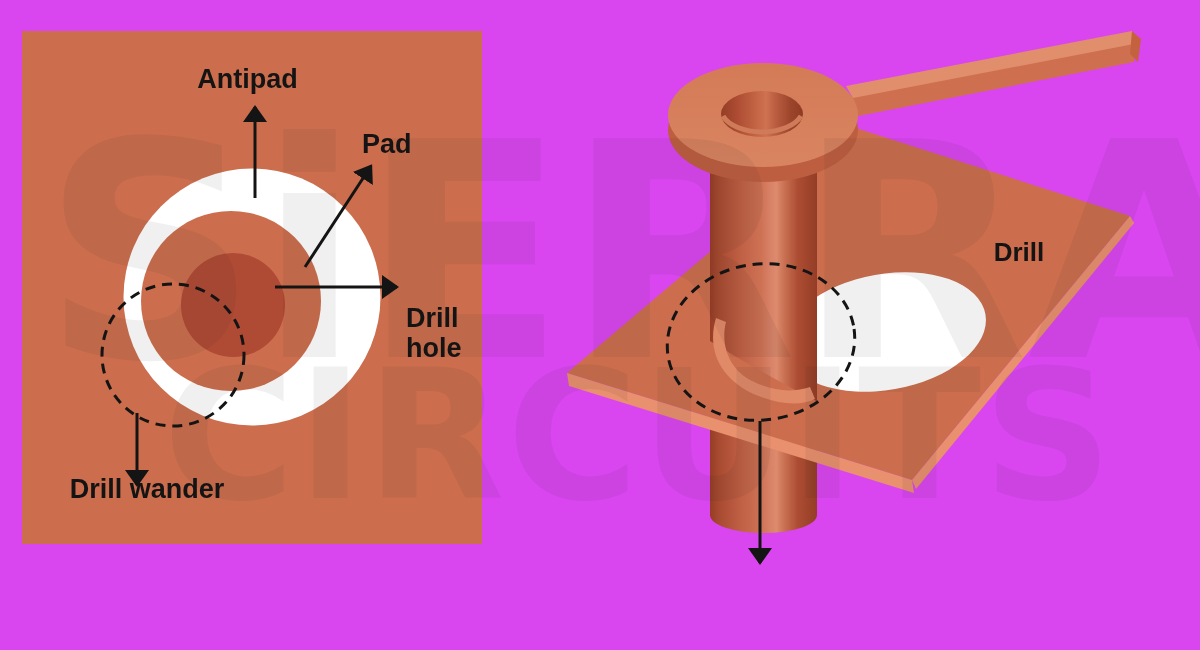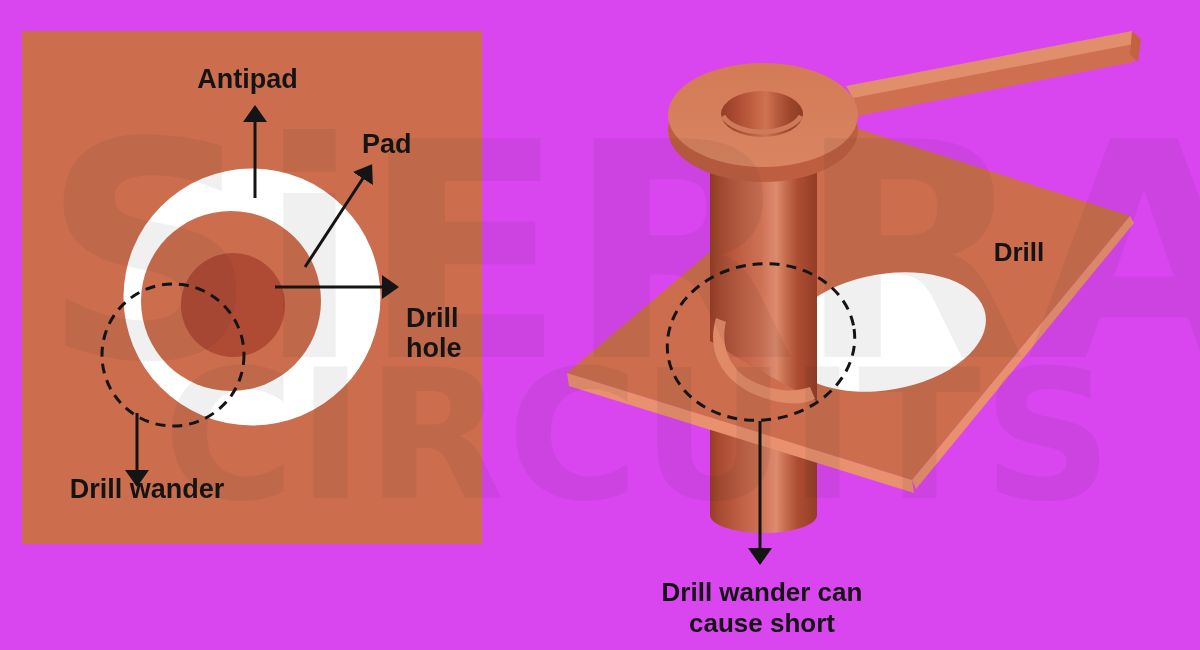--- a/index.html
+++ b/index.html
@@ -110,14 +110,13 @@
     <line x1="275" y1="287" x2="397" y2="287" stroke="#141414" stroke-width="3" marker-end="url(#ah)"></line>
     <line x1="137" y1="413" x2="137" y2="485" stroke="#141414" stroke-width="3" marker-end="url(#ah)"></line>
     <line x1="760" y1="421" x2="760" y2="563" stroke="#141414" stroke-width="3" marker-end="url(#ah)"></line>
   </svg>
 
   <div id="lbl-antipad" class="lbl">Antipad</div>
   <div id="lbl-pad" class="lbl">Pad</div>
   <div id="lbl-drillhole" class="lbl">Drill hole</div>
   <div id="lbl-drillwander" class="lbl">Drill wander</div>
   <div id="lbl-plane" class="lbl">Drill</div>
-  <div id="lbl-short" class="lbl">Drill wander can cause short</div>
 </div>
 
 </body></html>

